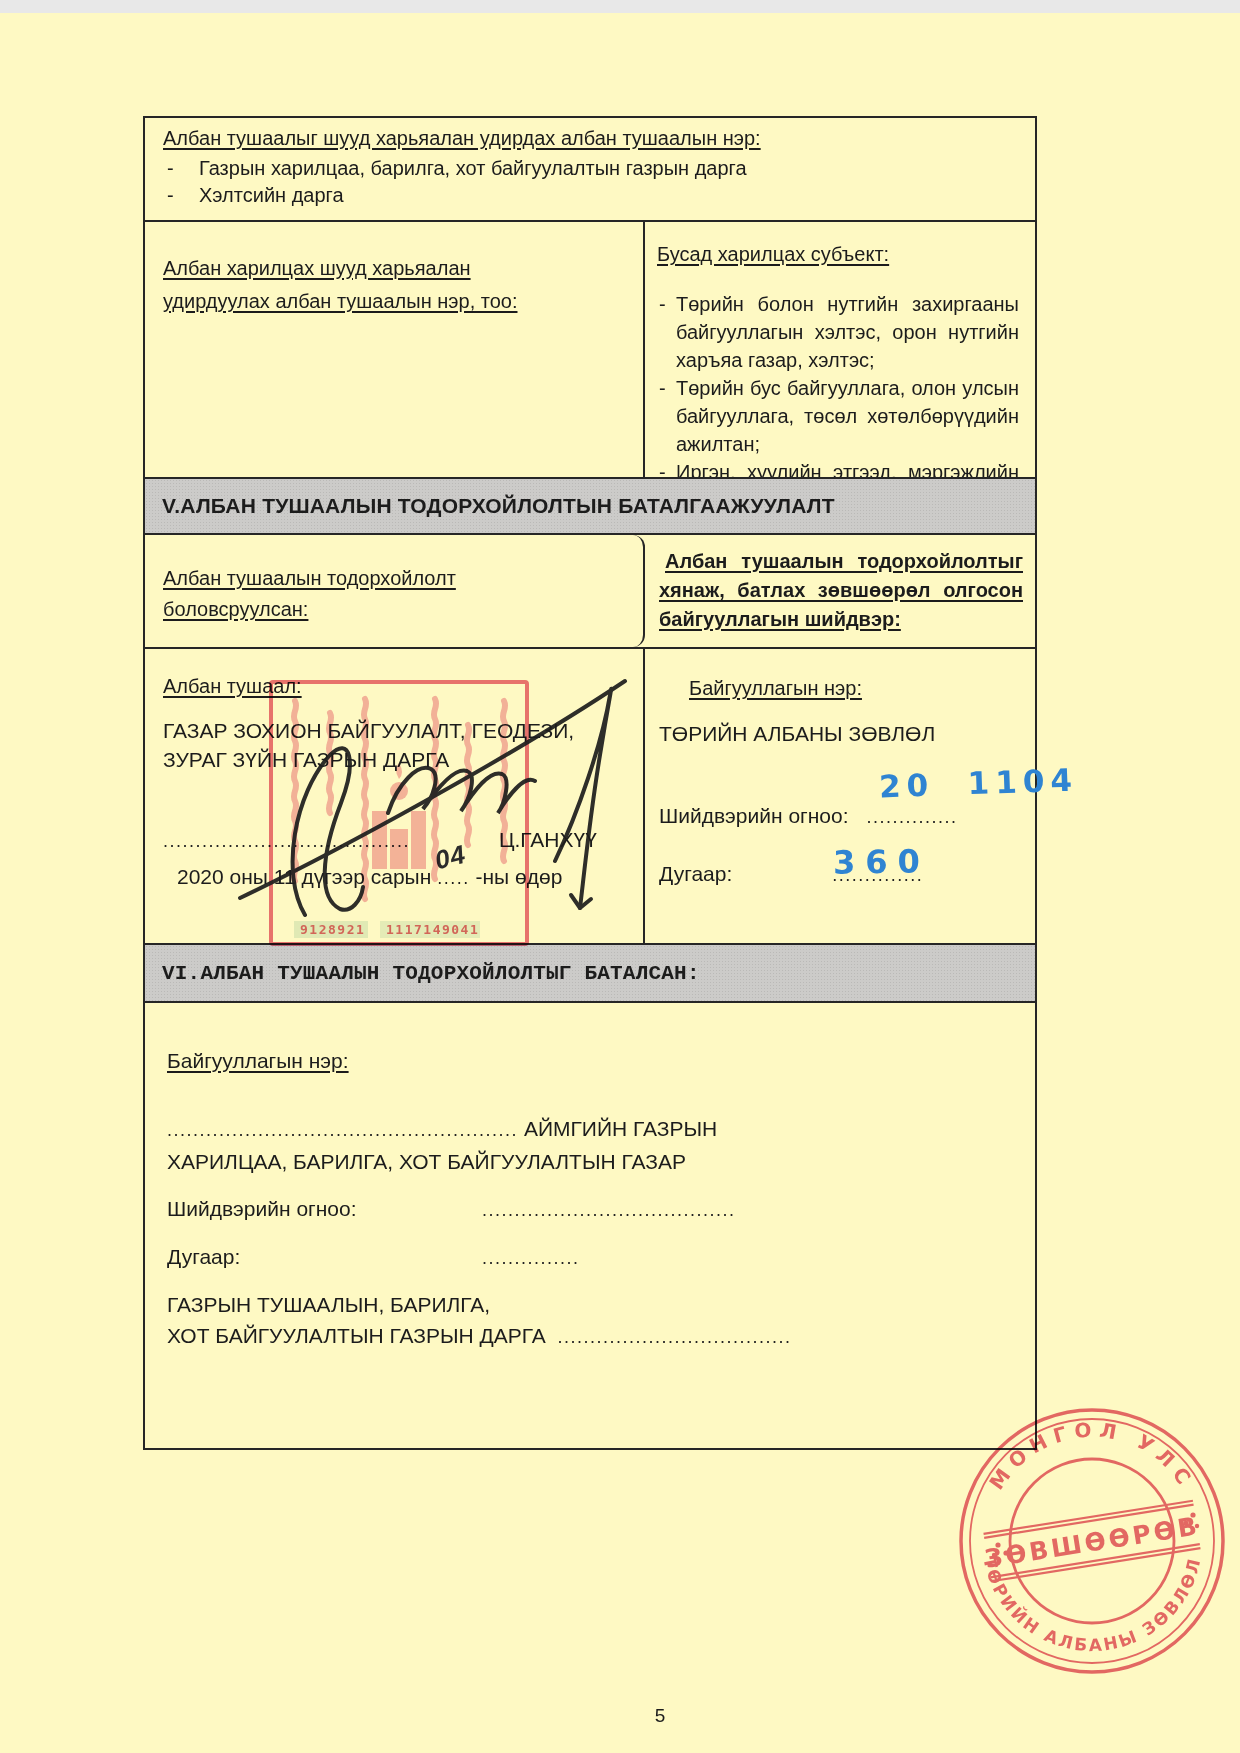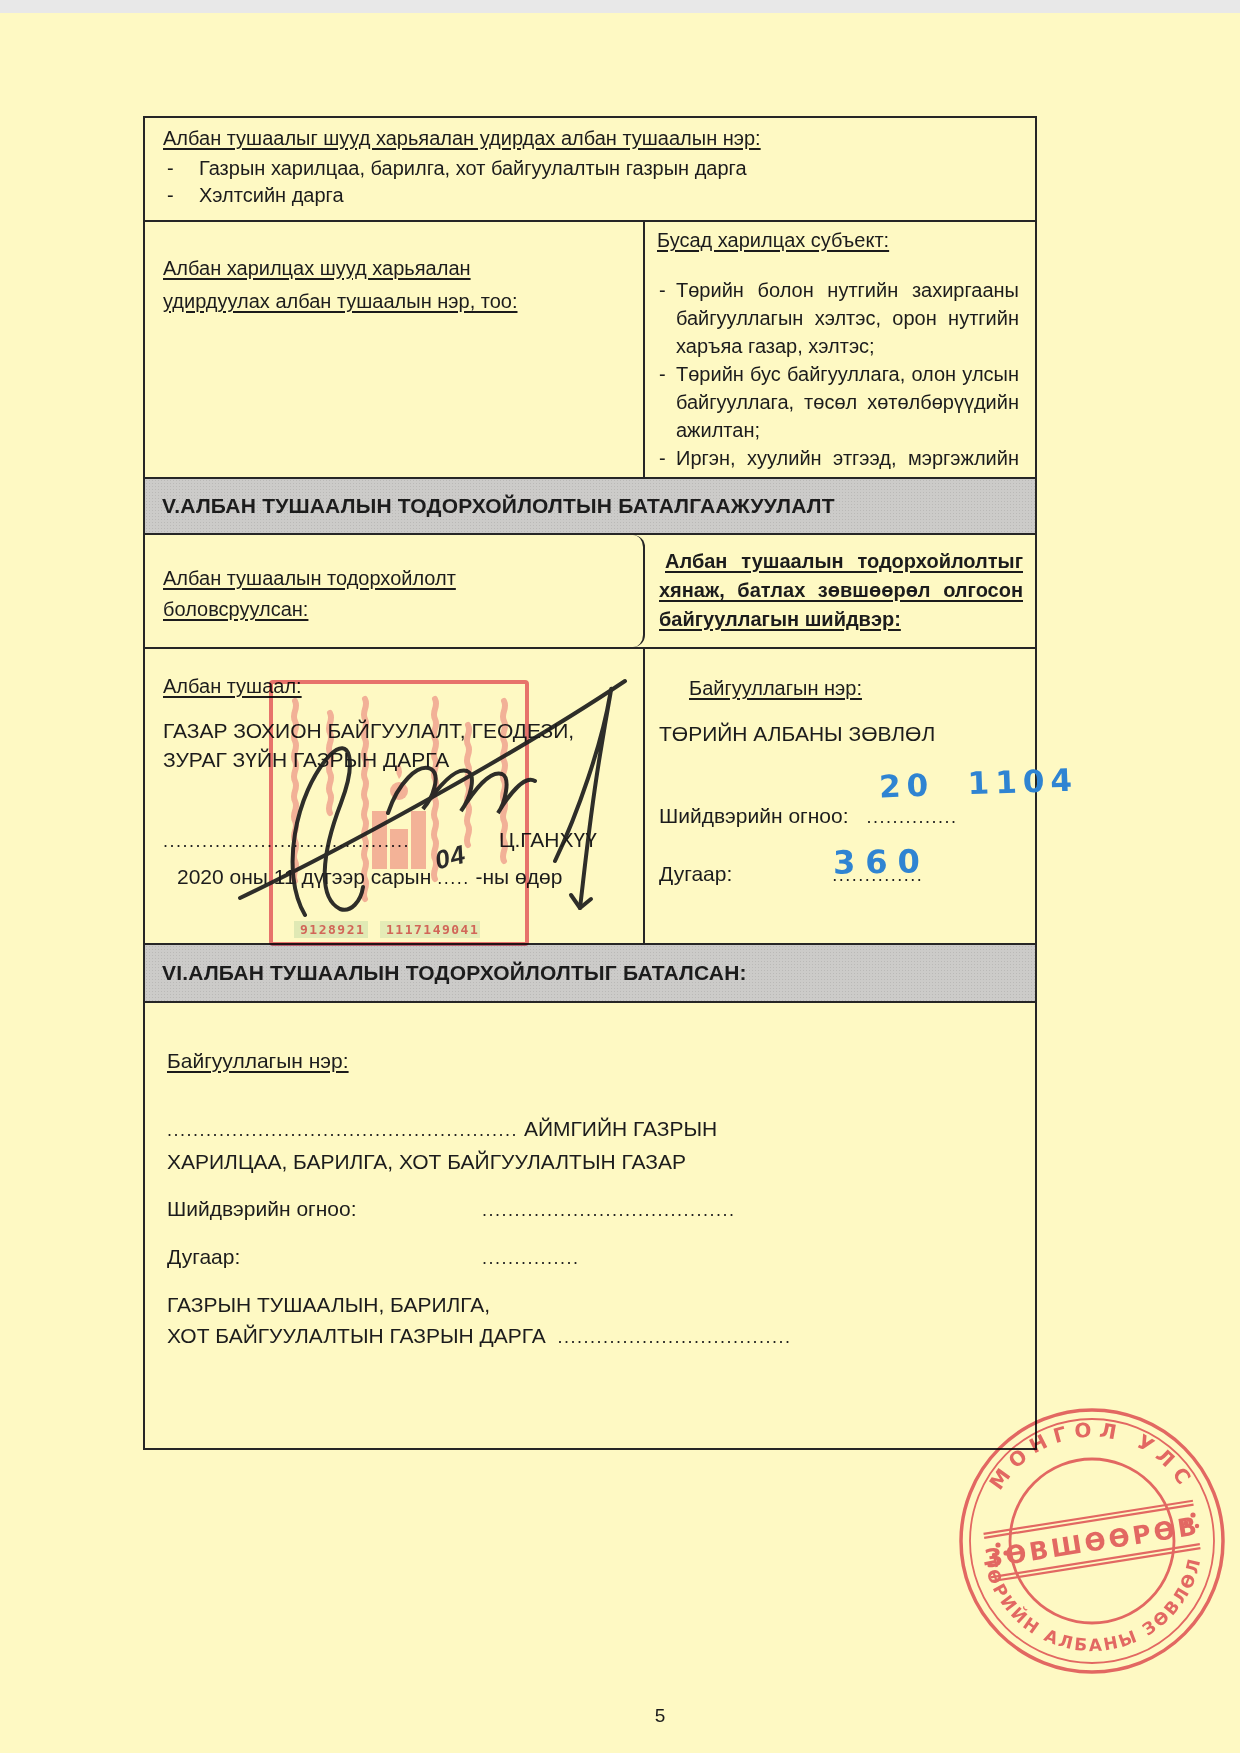--- a/index.html
+++ b/index.html
@@ -24,33 +24,33 @@
   .b1 .title{margin-bottom:3px;}
   .bul{display:flex;}
   .bul .dash{flex:0 0 32px; padding-left:4px;}
   .bul .txt{flex:1; text-align:justify; padding-right:6px;}
   
   .b2{height:257px; display:flex;}
   .cell-l{width:500px; border-right:2px solid #262626; box-sizing:border-box;}
   .cell-r{flex:1; box-sizing:border-box;}
   .b2 .cell-l{padding:30px 20px 0 18px; font-size:20px; line-height:33px;}
   .b2 .cell-l .lbl{width:370px;}
-  .b2 .cell-r{padding:4px 10px 0 12px; font-size:20px; line-height:28px;}
+  .b2 .cell-r{padding:18px 10px 0 12px; font-size:20px; line-height:28px;}
   .b2 .bullets{margin-top:22px;}
   .b2 .bul .dash{flex:0 0 17px; padding-left:2px;}
   
   .band{
     display:flex; align-items:center; padding-left:17px;
     font-weight:bold; font-size:21px; letter-spacing:0.2px;
     background-color:#cccbc9;
     background-image:radial-gradient(circle, #bab9b7 0.6px, rgba(0,0,0,0) 0.7px);
     background-size:3px 3px;
   }
   .band-v{height:56px;text-align:center;}
-  .band-vi{height:58px;}
+  .band-vi{height:58px;font-family:Liberation Mono, monospace;}
   
   .rv1{height:114px; display:flex;}
   .rv1 .cell-l{padding:28px 20px 0 18px; font-size:20px; line-height:31px;border-radius:12px;}
   .rv1 .cell-l .lbl{width:330px;}
   .rv1 .cell-r{padding:12px 12px 0 14px; font-size:20px; line-height:29px;}
   .rv1 .cell-r .lbl{text-align:justify; text-indent:6px;font-weight:bold;}
   
   .rv2{height:296px; display:flex;justify-content:flex-end;}
   .rv2 .cell-l{padding:26px 14px 0 18px; font-size:20px;}
   .rv2 .pos-title{margin-top:18px; line-height:29px; width:475px;}

